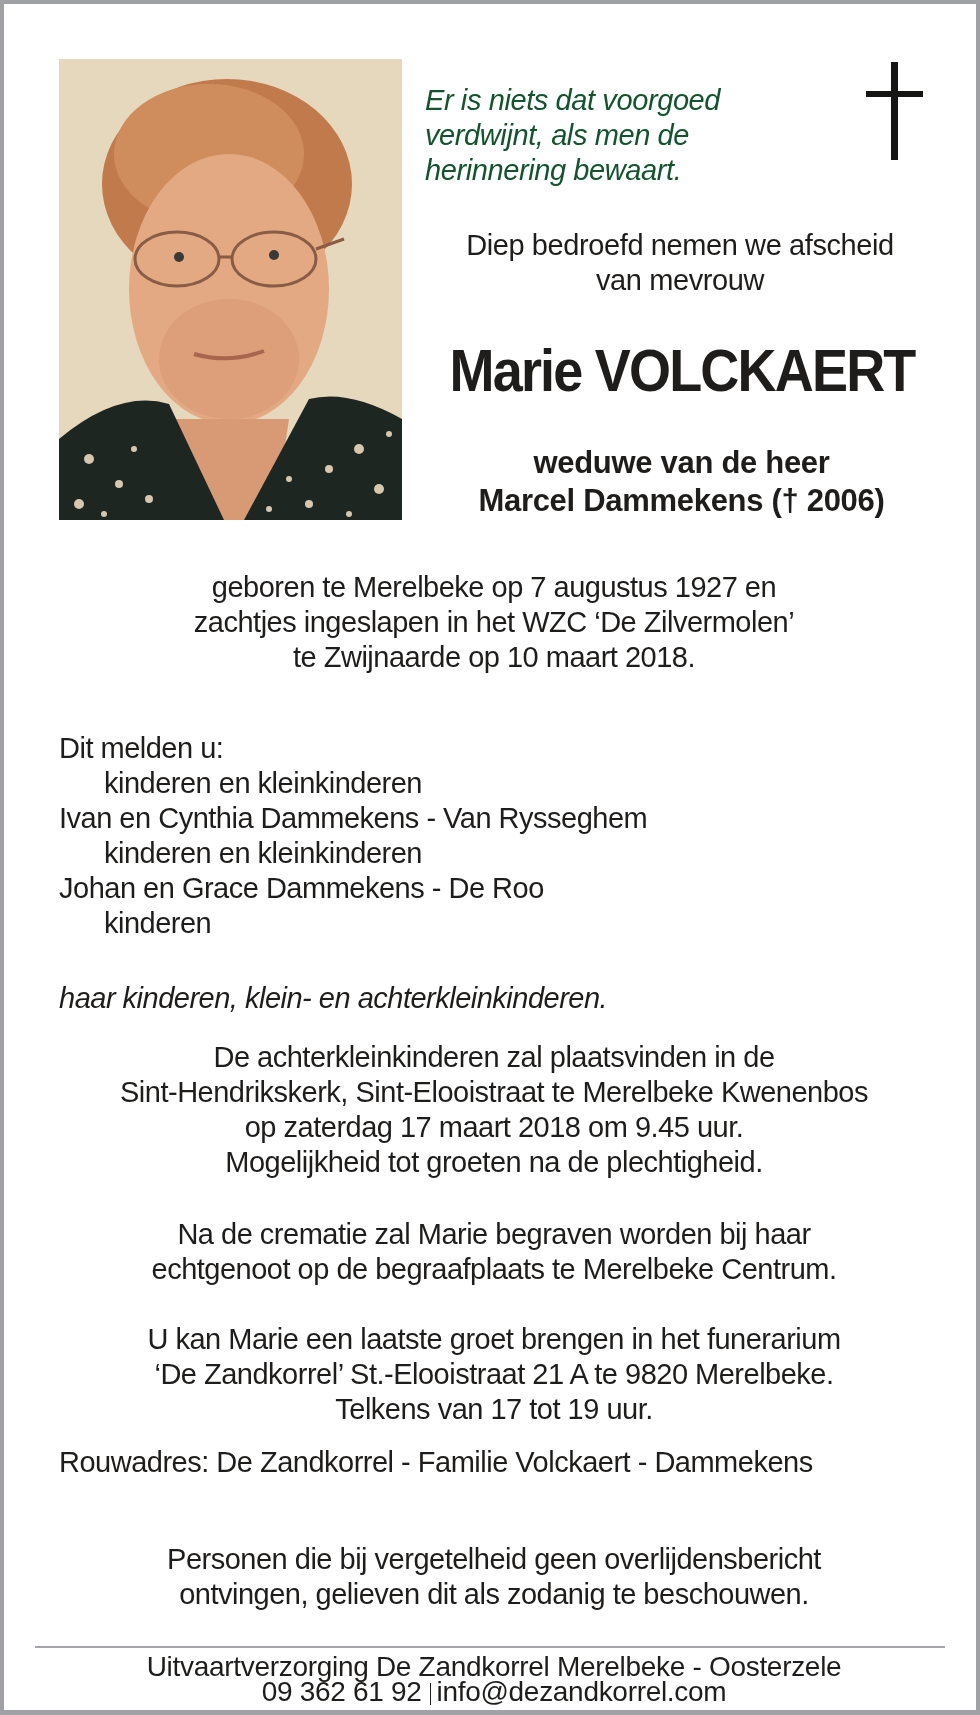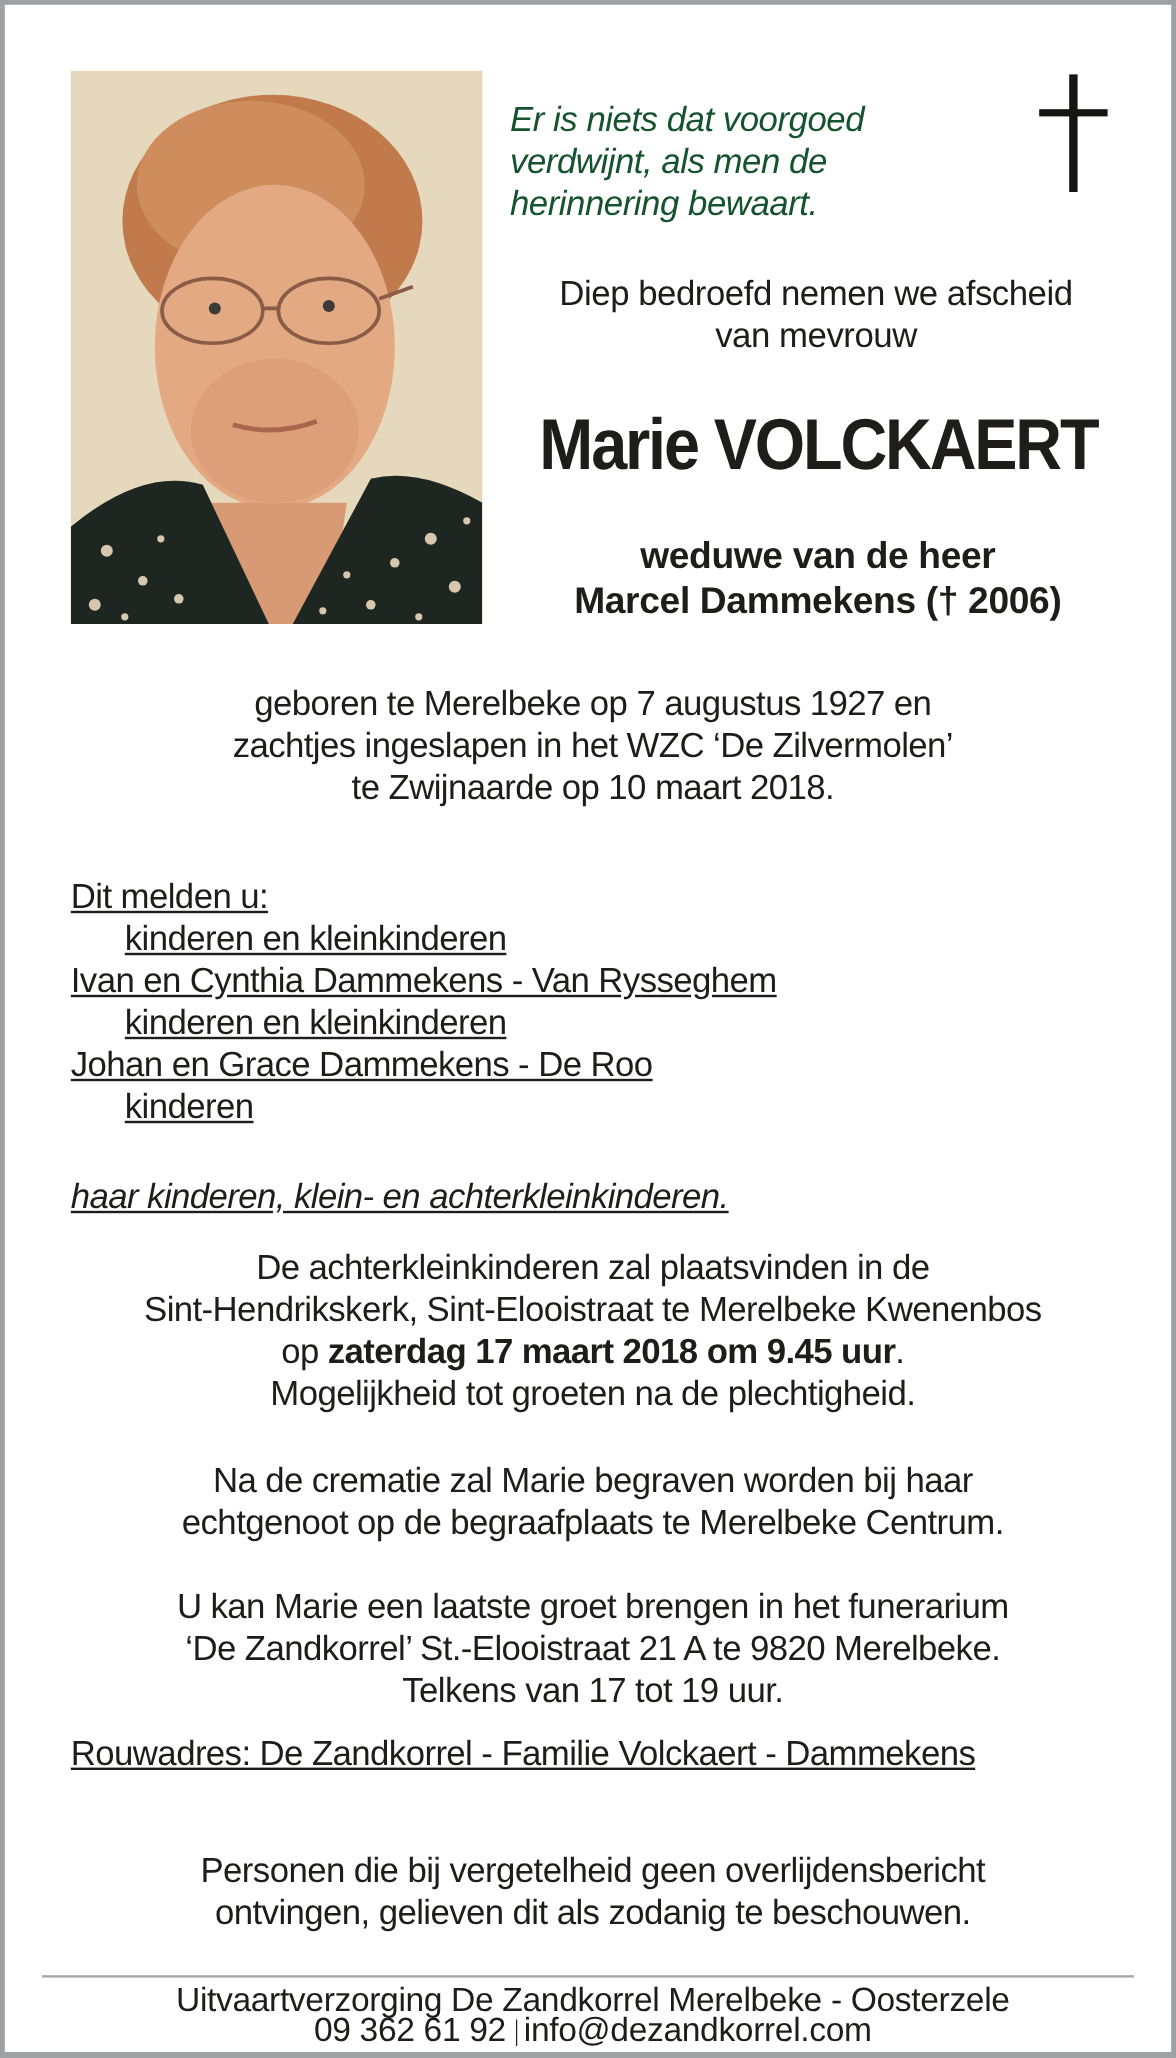--- a/index.html
+++ b/index.html
@@ -45,33 +45,33 @@
   .widow {
     left: 415px; top: 440px; width: 525px; text-align: center;
     font-size: 31px; line-height: 38px; font-weight: bold; letter-spacing: -0.3px;
   }
   .block {
     left: 40px; width: 900px; text-align: center;
     font-size: 29px; line-height: 35px; letter-spacing: -0.5px;
   }
   .left-block {
     left: 55px; width: 880px;
-    font-size: 29px; line-height: 35px; letter-spacing: -0.5px; text-decoration: underline;
+    font-size: 29px; line-height: 35px; letter-spacing: -0.5px;
   }
   .indent { padding-left: 45px; }
   .italic-right { text-align: left; font-style: italic; padding-right: 0; margin-top: 40px; }
   .rule {
     left: 31px; top: 1642px; width: 910px; height: 2px; background: #a5a6a9;
   }
   .footer {
     left: 40px; top: 1650px; width: 900px; text-align: center;
     font-size: 28px; line-height: 25px; letter-spacing: -0.3px;
   }
   .sep { display: inline-block; width: 1px; height: 22px; background: #1f1d1b; vertical-align: -4px; margin: 0 6px 0 8px; }
-  b { font-weight: bold; }
+  b { font-weight: normal; }
 </style>
 </head>
 <body>
 
 <div class="card">
 
   <div class="abs photo">
     <svg width="343" height="461" viewBox="0 0 343 461">
       <rect width="343" height="461" fill="#e5d8bd"></rect>
 

